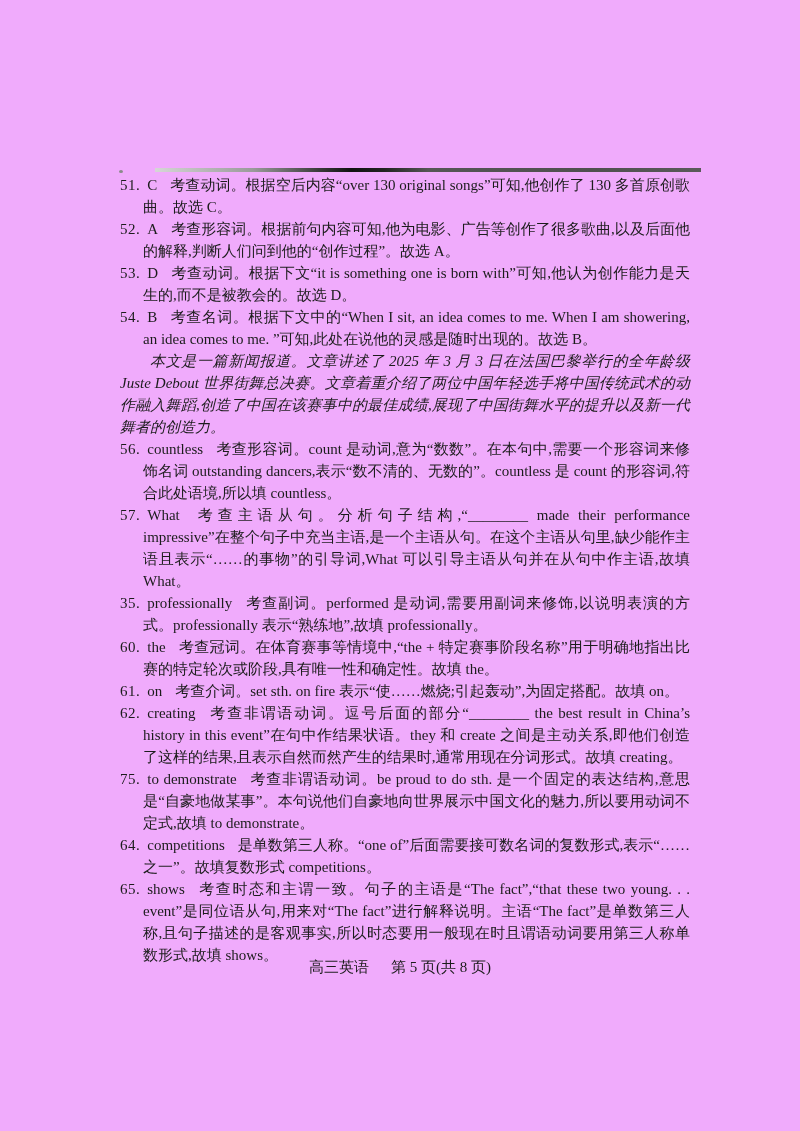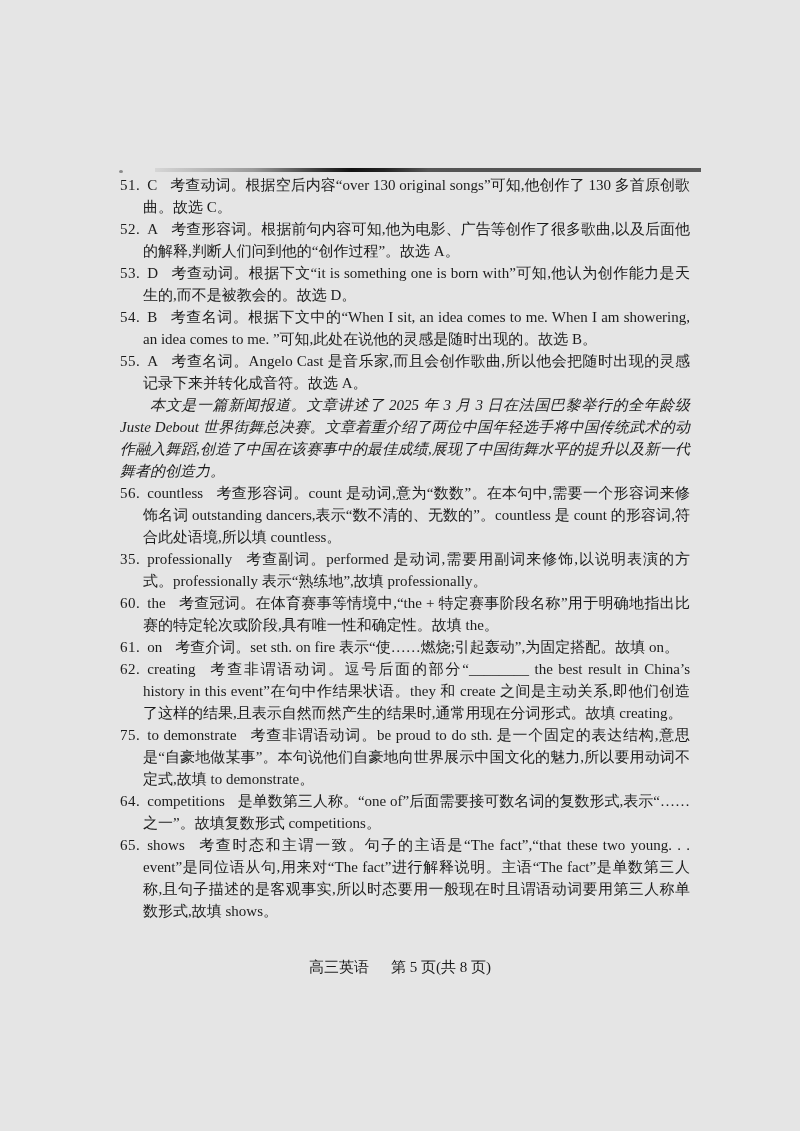--- a/index.html
+++ b/index.html
@@ -1,21 +1,21 @@
 <!DOCTYPE html>
 <html><head>
 <meta charset="utf-8">
 <style>
   * { margin: 0; padding: 0; box-sizing: border-box; }
   html, body { background: #ffffff; }
   .paper {
     position: relative;
     width: 800px;
     height: 1131px;
-    background: #e5e5e5;
+    background: #f0abfc;
     overflow: hidden;
     font-family: "Liberation Serif", "DejaVu Serif", serif;
     color: #1c1c1c;
     font-size: 15px;
     line-height: 22px;
   }
   .content {
     position: absolute;
     top: 174px;
     left: 120px;
@@ -77,26 +77,26 @@
   <div class="content">
 
     <p class="item"><span class="num">51.</span><span class="ans">C</span><span class="txt">考查动词。根据空后内容“over 130 original songs”可知,他创作了 130 多首原创歌曲。故选 C。</span></p>
 
     <p class="item"><span class="num">52.</span><span class="ans">A</span><span class="txt">考查形容词。根据前句内容可知,他为电影、广告等创作了很多歌曲,以及后面他的解释,判断人们问到他的“创作过程”。故选 A。</span></p>
 
     <p class="item"><span class="num">53.</span><span class="ans">D</span><span class="txt">考查动词。根据下文“it is something one is born with”可知,他认为创作能力是天生的,而不是被教会的。故选 D。</span></p>
 
     <p class="item"><span class="num">54.</span><span class="ans">B</span><span class="txt">考查名词。根据下文中的“When I sit, an idea comes to me. When I am showering, an idea comes to me. ”可知,此处在说他的灵感是随时出现的。故选 B。</span></p>
 
-    <p class="item"><span class="num">55.</span><span class="ans">A</span><span class="txt">考查名词。Angelo Cast 是音乐家,而且会创作歌曲,所以他会把随时出现的灵感记录下来并转化成音符。故选 A。</span></p>
 
     <p class="intro">本文是一篇新闻报道。文章讲述了 2025 年 3 月 3 日在法国巴黎举行的全年龄级 Juste Debout 世界街舞总决赛。文章着重介绍了两位中国年轻选手将中国传统武术的动作融入舞蹈,创造了中国在该赛事中的最佳成绩,展现了中国街舞水平的提升以及新一代舞者的创造力。</p>
 
     <p class="item"><span class="num">56.</span><span class="ans">countless</span><span class="txt">考查形容词。count 是动词,意为“数数”。在本句中,需要一个形容词来修饰名词 outstanding dancers,表示“数不清的、无数的”。countless 是 count 的形容词,符合此处语境,所以填 countless。</span></p>
 
+    <p class="item"><span class="num">57.</span><span class="ans">What</span><span class="txt">考查主语从句。分析句子结构,“________ made their performance impressive”在整个句子中充当主语,是一个主语从句。在这个主语从句里,缺少能作主语且表示“……的事物”的引导词,What 可以引导主语从句并在从句中作主语,故填 What。</span></p>
 
 
     <p class="item"><span class="num">35.</span><span class="ans">professionally</span><span class="txt">考查副词。performed 是动词,需要用副词来修饰,以说明表演的方式。professionally 表示“熟练地”,故填 professionally。</span></p>
 
     <p class="item"><span class="num">60.</span><span class="ans">the</span><span class="txt">考查冠词。在体育赛事等情境中,“the + 特定赛事阶段名称”用于明确地指出比赛的特定轮次或阶段,具有唯一性和确定性。故填 the。</span></p>
 
     <p class="item"><span class="num">61.</span><span class="ans">on</span><span class="txt">考查介词。set sth. on fire 表示“使……燃烧;引起轰动”,为固定搭配。故填 on。</span></p>
 
     <p class="item"><span class="num">62.</span><span class="ans">creating</span><span class="txt">考查非谓语动词。逗号后面的部分“________ the best result in China’s history in this event”在句中作结果状语。they 和 create 之间是主动关系,即他们创造了这样的结果,且表示自然而然产生的结果时,通常用现在分词形式。故填 creating。</span></p>
 

